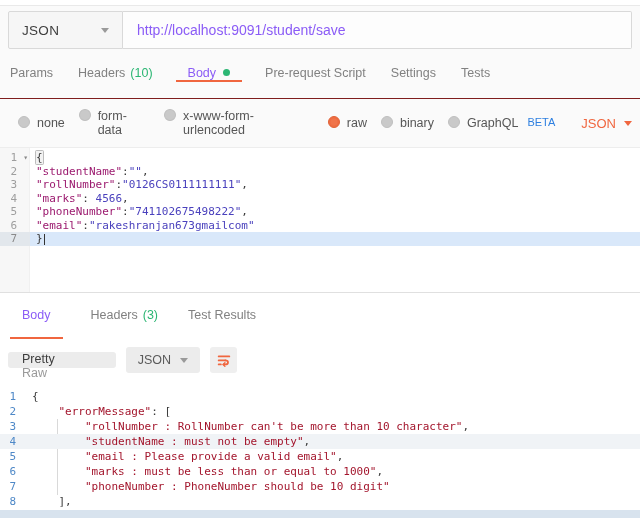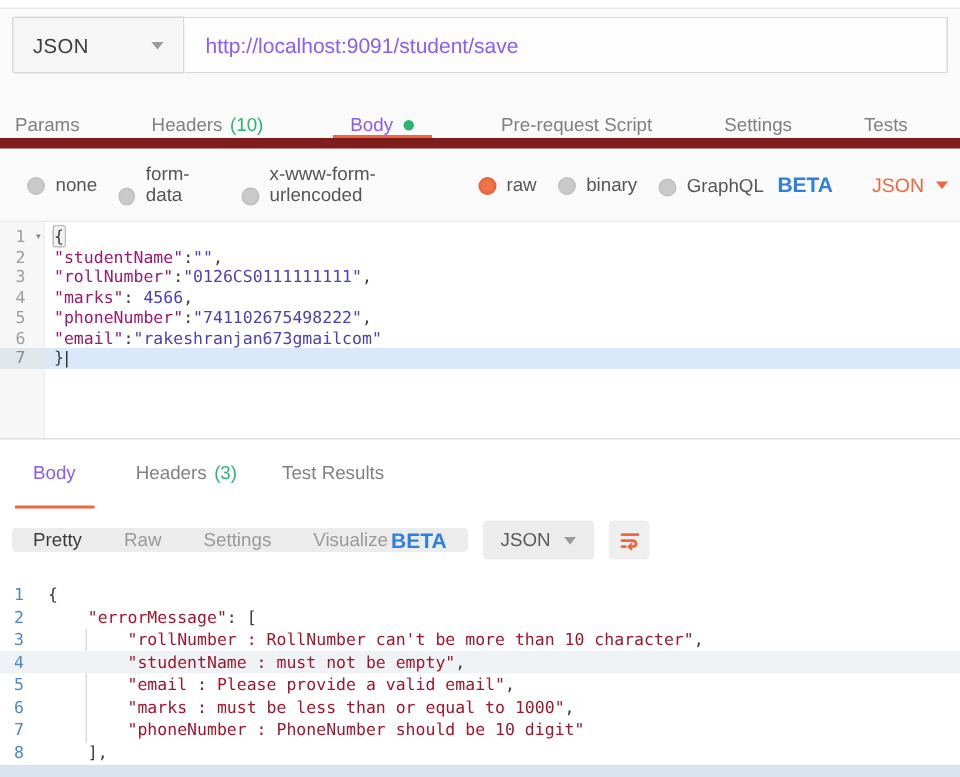--- a/index.html
+++ b/index.html
@@ -17,35 +17,35 @@
     border-radius:2px 0 0 2px; display:flex; align-items:center; justify-content:space-between;
     padding:0 13px; cursor:pointer; }
   .method-label { font-size:13.5px; color:#3e3e3e; letter-spacing:.3px; }
   .chev { width:0; height:0; border-left:4px solid transparent; border-right:4px solid transparent;
     border-top:5px solid #9a9a9a; }
   .url-input { flex:1; height:38px; border:1px solid #d9d9d9; border-left:none; background:#fdfdfd;
     font-family:"Liberation Sans", sans-serif; font-size:14px; color:#8b5cf6; padding:0 14px; outline:none;
     border-radius:0 2px 2px 0; }
 
   
-  .req-tabs { display:flex; align-items:flex-end; height:50px; padding:0 8px; gap:44px;
-    border-bottom:7px solid #7f1d1d; }
+  .req-tabs { display:flex; align-items:center; height:50px; padding:0 8px; gap:21px;
+    border-bottom:1px solid #7f1d1d; }
   .rtab { display:flex; align-items:center; font-size:12.5px; color:#818181; cursor:pointer;
     border-bottom:2px solid transparent; gap:5px; padding:0 2px; }
   .rtab .count { color:#2bb673; }
   .rtab.active { color:#8b5cf6; border-bottom-color:#f0663f; padding:0 12px; }
   .dot { width:7px; height:7px; border-radius:50%; background:#2bb673; margin-left:2px; }
 
   
   .modes-row { display:flex; align-items:center; height:48px; padding:0 8px 0 18px; gap:14px; }
-  .mode { display:flex; align-items:flex-end; gap:7px; cursor:pointer; }
+  .mode { display:flex; align-items:flex-start; gap:7px; cursor:pointer; }
   .radio { width:12px; height:12px; border-radius:50%; background:#c9c9c9; border:1px solid #bfbfbf; }
   .mode.selected .radio { background:#f0744a; border-color:#e06338; box-shadow:inset 0 0 0 1.5px #ef6c41; }
   .mode-label { font-size:12.5px; color:#565656; }
-  .sup-beta { font-size:14px; font-weight:bold; color:#2d7fe0; vertical-align:super; margin-left:2px; }
+  .sup-beta { font-size:11px; font-weight:normal; color:#2d7fe0; vertical-align:super; margin-left:2px; }
   .lang-select { display:flex; align-items:center; gap:8px; margin-left:12px; cursor:pointer; }
   .lang-label { font-size:13px; color:#f0663f; }
   .chev-orange { border-top-color:#f0663f; }
 
   
   .editor { position:relative; background:#ffffff; border-top:1px solid #ededed;
     border-bottom:1px solid #e0e0e0; height:146px; font-family:"DejaVu Sans Mono", monospace;
     font-size:11px; padding-top:3px; overflow:hidden; }
   .editor .gutter-bg { position:absolute; left:0; top:0; bottom:0; width:30px; background:#f7f7f7;
     border-right:1px solid #f0f0f0; }
@@ -63,21 +63,21 @@
   .hl-active { background:#d9e8fa; }
   .hl-active .gutter-cell { background:#e2e7ec; color:#8a8a8a; }
   .hl-soft { background:#f0f3f6; }
   .bracket-match { background:#f2f2f2; box-shadow:0 0 0 1px #bcbcbc; border-radius:1px; }
   .cursor-after::after { content:""; display:inline-block; width:1px; height:11px; background:#333;
     vertical-align:text-bottom; margin-left:1px; }
 
   
   .res-tabs { display:flex; align-items:stretch; height:46px; padding:0 10px; gap:26px; background:#fff; }
   .res-toolbar { display:flex; align-items:center; height:42px; padding:0 8px; gap:10px; background:#fff; }
-  .seg { display:flex; background:#ececec; border-radius:3px; height:16px; align-items:stretch; }
+  .seg { display:flex; background:#ececec; border-radius:3px; height:16px; align-items:stretch;flex-direction:column; }
   .seg-item { display:flex; align-items:center; padding:0 14px; font-size:12.5px; color:#9a9a9a; cursor:pointer; }
   .seg-item.active { color:#3d3d3d; }
   .fmt-btn { display:flex; align-items:center; gap:9px; background:#ececec; border-radius:3px;
     height:26px; padding:0 12px; cursor:pointer; }
   .fmt-label { font-size:12.5px; color:#5a5a5a; }
   .wrap-btn { width:27px; height:26px; background:#efefef; border-radius:3px; display:flex;
     align-items:center; justify-content:center; cursor:pointer; }
 
   .res-code { position:relative; height:129px; font-family:"DejaVu Sans Mono", monospace; font-size:11px;
     padding-top:8px; background:#fff; overflow:hidden; }

